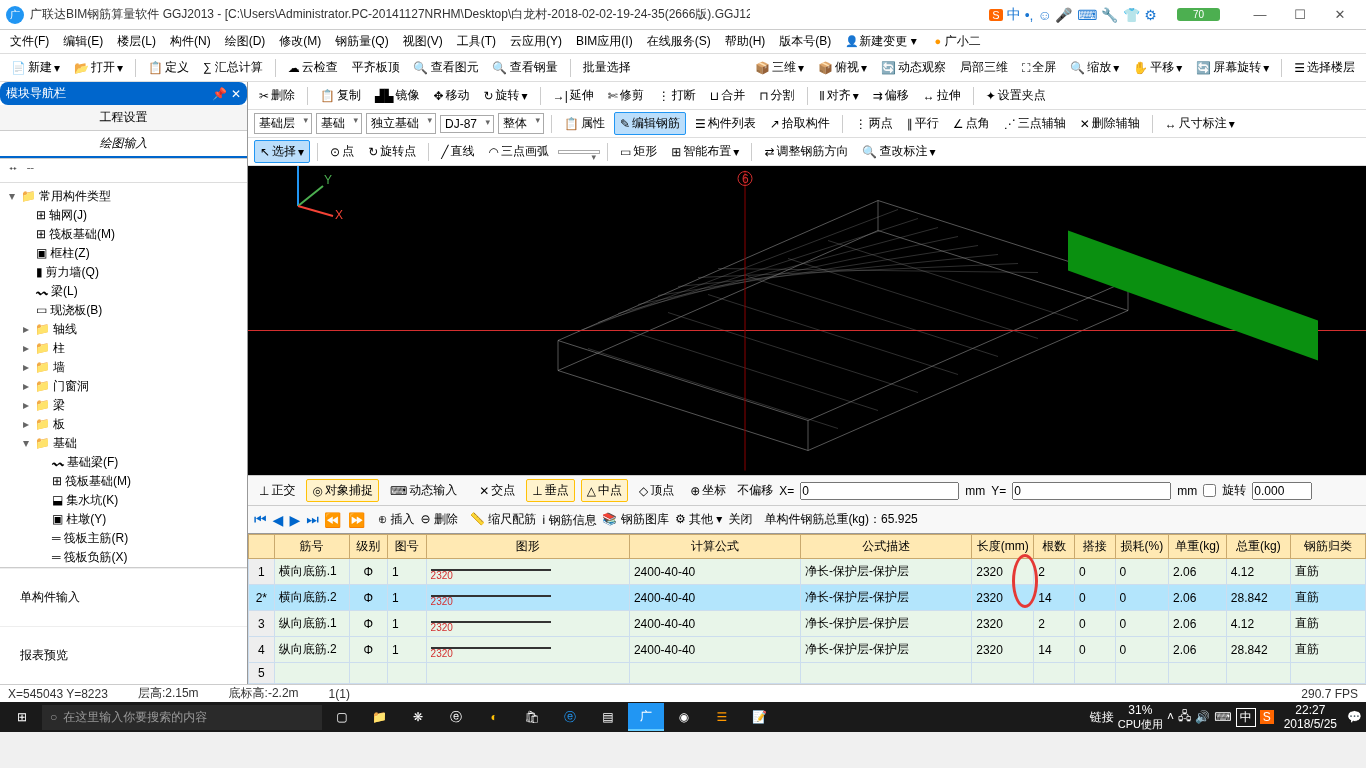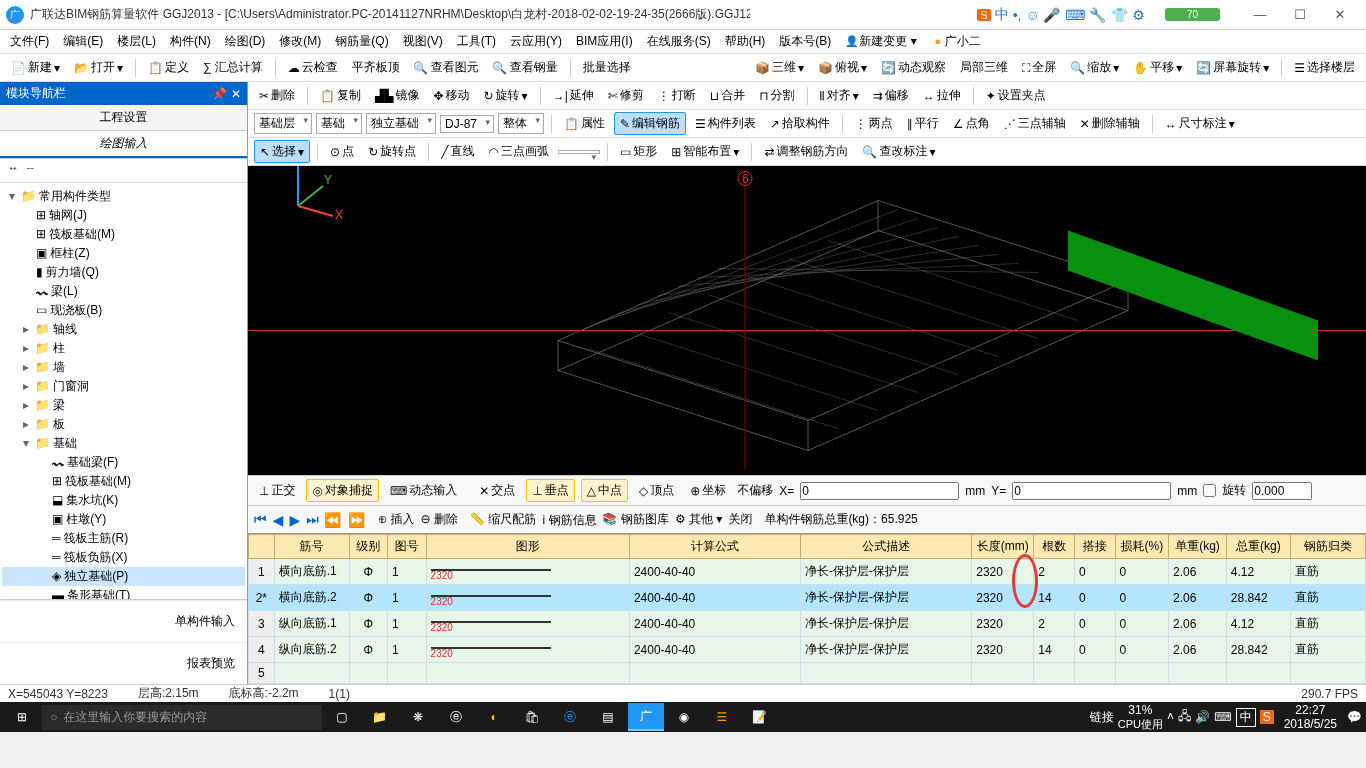--- a/index.html
+++ b/index.html
@@ -6,55 +6,55 @@
 body { background: #f0f0f0; width: 1366px; height: 768px; overflow: hidden; position: relative; }
 
 
 .titlebar { height: 30px; background: #fff; display: flex; align-items: center; padding: 0 6px; border-bottom: 1px solid #ccc; }
 .titlebar .app-icon { width: 18px; height: 18px; background: #2196f3; border-radius: 50%; margin-right: 6px; display:flex;align-items:center;justify-content:center;color:#fff;font-size:10px;}
 .titlebar .title { flex: 0 0 auto; color: #333; white-space: nowrap; max-width: 720px; overflow: hidden; }
 .titlebar .spacer { flex: 1; }
 .titlebar .ime { display: flex; gap: 4px; align-items: center; }
 .titlebar .ime span { color: #1976d2; font-size: 14px; }
 .titlebar .win-btn { width: 40px; text-align: center; cursor: pointer; font-size: 13px; color: #555;}
-.titlebar .counter { background:#4caf50;color:#fff;border-radius:3px;padding:1px 22px;font-size:10px;margin:0 20px;}
+.titlebar .counter { background:#4caf50;color:#fff;border-radius:3px;padding:1px 16px;font-size:10px;margin:0 20px;}
 
 
 .menubar { height: 24px; background: #fff; display: flex; align-items: center; padding: 0 4px; border-bottom: 1px solid #ddd; gap: 2px; }
 .menubar .menu-item { padding: 2px 6px; cursor: pointer; white-space: nowrap; }
 .menubar .right { margin-left: auto; display: flex; align-items: center; gap: 10px; }
 .menubar .link { color: #0066cc; cursor: pointer; }
 .menubar .user { color: #0066cc; }
 .menubar .coins { color: #333; }
 
 
 .toolbar { height: 28px; background: #fff; display: flex; align-items: center; padding: 0 6px; border-bottom: 1px solid #ddd; gap: 4px; }
 .toolbar .btn { display: flex; align-items: center; gap: 2px; padding: 2px 5px; cursor: pointer; white-space: nowrap; border-radius: 2px; }
 .toolbar .btn.active { background: #bbdefb; border: 1px solid #2196f3; }
 .toolbar .sep { width: 1px; height: 18px; background: #ccc; margin: 0 3px; }
 .toolbar .dropdown { border:1px solid #aaa; padding:1px 16px 1px 4px; background:#fff; position:relative; cursor:pointer;}
 .toolbar .dropdown::after { content:"▾"; position:absolute; right:3px; font-size:9px; color:#666;}
 
 
 .sidebar { width: 248px; background: #fff; border-right: 1px solid #999; display: flex; flex-direction: column; }
-.sidebar-header { background: #0066cc; color: #fff; padding: 3px 6px; display: flex; justify-content: space-between; align-items: center; }
+.sidebar-header { background: #0066cc; color: #fff; padding: 3px 6px; display: flex; justify-content: space-between; align-items: center; border-radius: 8px; }
 .sidebar-tabs { display:flex; border-bottom:1px solid #ccc; }
 .sidebar-tab { flex:1; text-align:center; padding:4px; cursor:pointer; background:#f5f5f5;}
 .sidebar-tab.active { background:#fff; border-bottom:2px solid #0066cc;font-style:italic;}
 .sidebar-tools { padding:4px 6px; border-bottom:1px solid #ddd;}
 .tree { flex:1; overflow:auto; padding:4px 2px;}
 .tree-node { padding:1px 0 1px 4px; cursor:pointer; white-space:nowrap; display:flex; align-items:center; gap:3px;}
 .tree-node.selected { background:#cce5ff;}
 .tree-toggle { width:12px; display:inline-block; text-align:center; color:#666;}
 .folder-icon { color:#ffa726;}
 .indent-1 { padding-left:18px;}
 .indent-2 { padding-left:34px;}
 .indent-3 { padding-left:50px;}
 .sidebar-footer { border-top:1px solid #ccc;}
-.sidebar-footer div { padding:12px; text-align:right; border-top:1px solid #eee; cursor:pointer;}
+.sidebar-footer div { padding:20px; text-align:left; border-top:1px solid #eee; cursor:pointer;}
 
 
 .canvas-area { flex:1; display:flex; flex-direction:column; background:#f5f5f5;}
 .viewport { flex:1; background:#000; position:relative; overflow:hidden;}
 .viewport svg { width:100%; height:100%;}
 .floating-panel { position:absolute; top:6px; left:6px; width:160px; background:#fff; border:1px solid #999; font-size:12px;}
 .floating-panel .fp-title { background:#eee; padding:2px 4px; border-bottom:1px solid #ccc;}
 .floating-panel .fp-item { padding:1px 4px; display:flex; align-items:center; gap:4px;}
 .floating-panel .fp-body { min-height:140px;}
 

